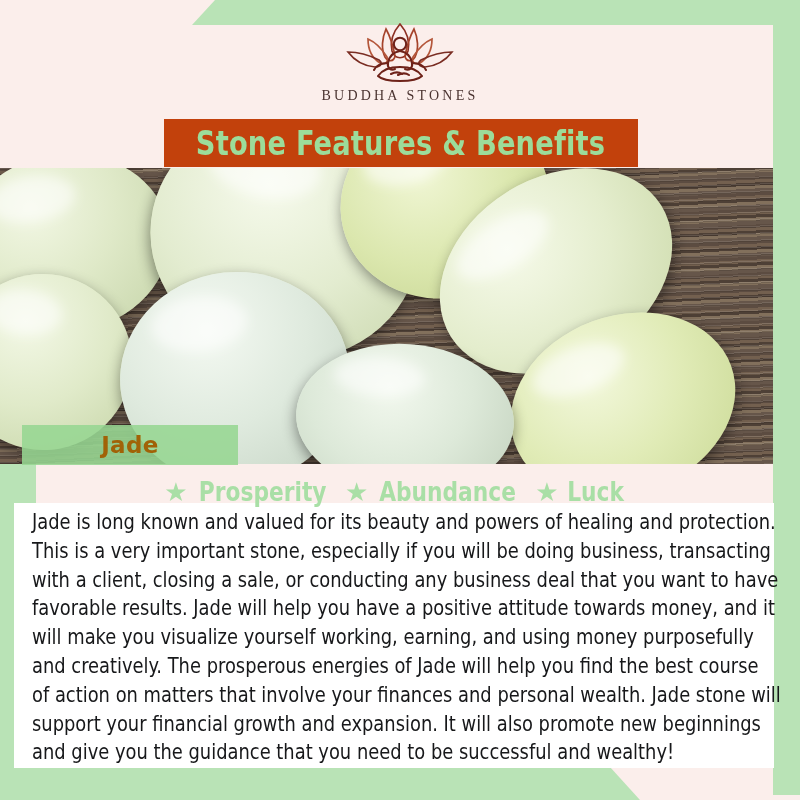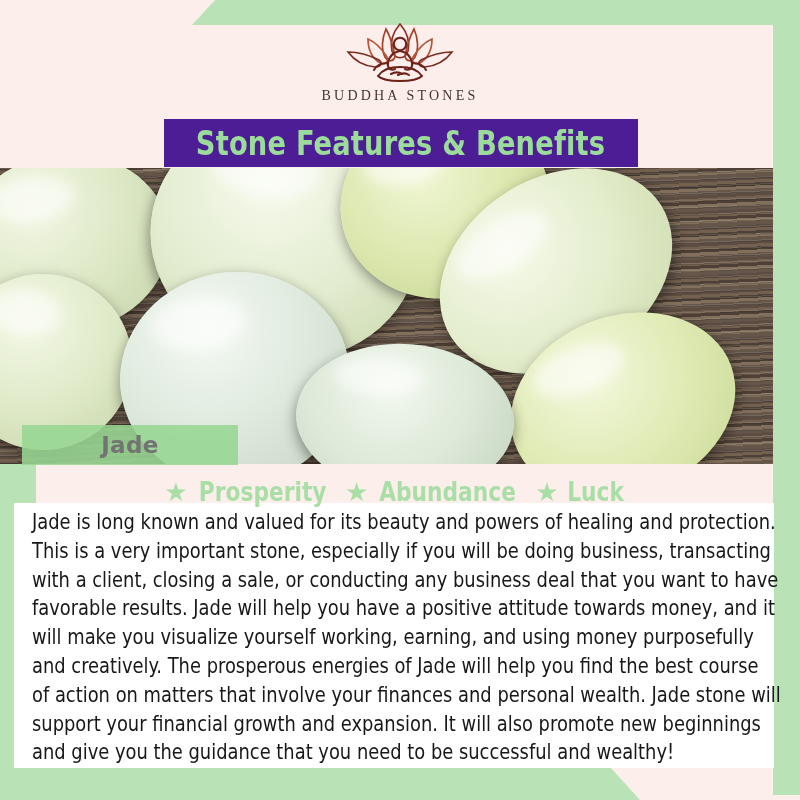--- a/index.html
+++ b/index.html
@@ -72,21 +72,21 @@
     letter-spacing: 3.2px;
     color: #4a3330;
     font-weight: 400;
   }
 
   
   #title-banner {
     position: absolute;
     left: 164px; top: 119px;
     width: 474px; height: 48px;
-    background: #4c1d95;
+    background: #c2410c;
     display: flex;
     align-items: center;
     justify-content: center;
     z-index: 6;
   }
   #title-text {
     font-family: "DejaVu Sans Condensed", "Liberation Sans Narrow", "Liberation Sans", sans-serif;
     font-weight: bold;
     font-size: 33px;
     color: #9cdc9a;
@@ -153,21 +153,21 @@
     background: rgba(150, 214, 146, 0.88);
     display: flex;
     align-items: center;
     justify-content: center;
     z-index: 4;
   }
   #jade-label-text {
     font-family: "DejaVu Sans", sans-serif;
     font-weight: bold;
     font-size: 23px;
-    color: #737373;
+    color: #a16207;
     letter-spacing: 0.4px;
   }
 
   
   #benefits {
     position: absolute;
     left: 0; top: 477px;
     width: 790px;
     display: flex;
     align-items: center;

